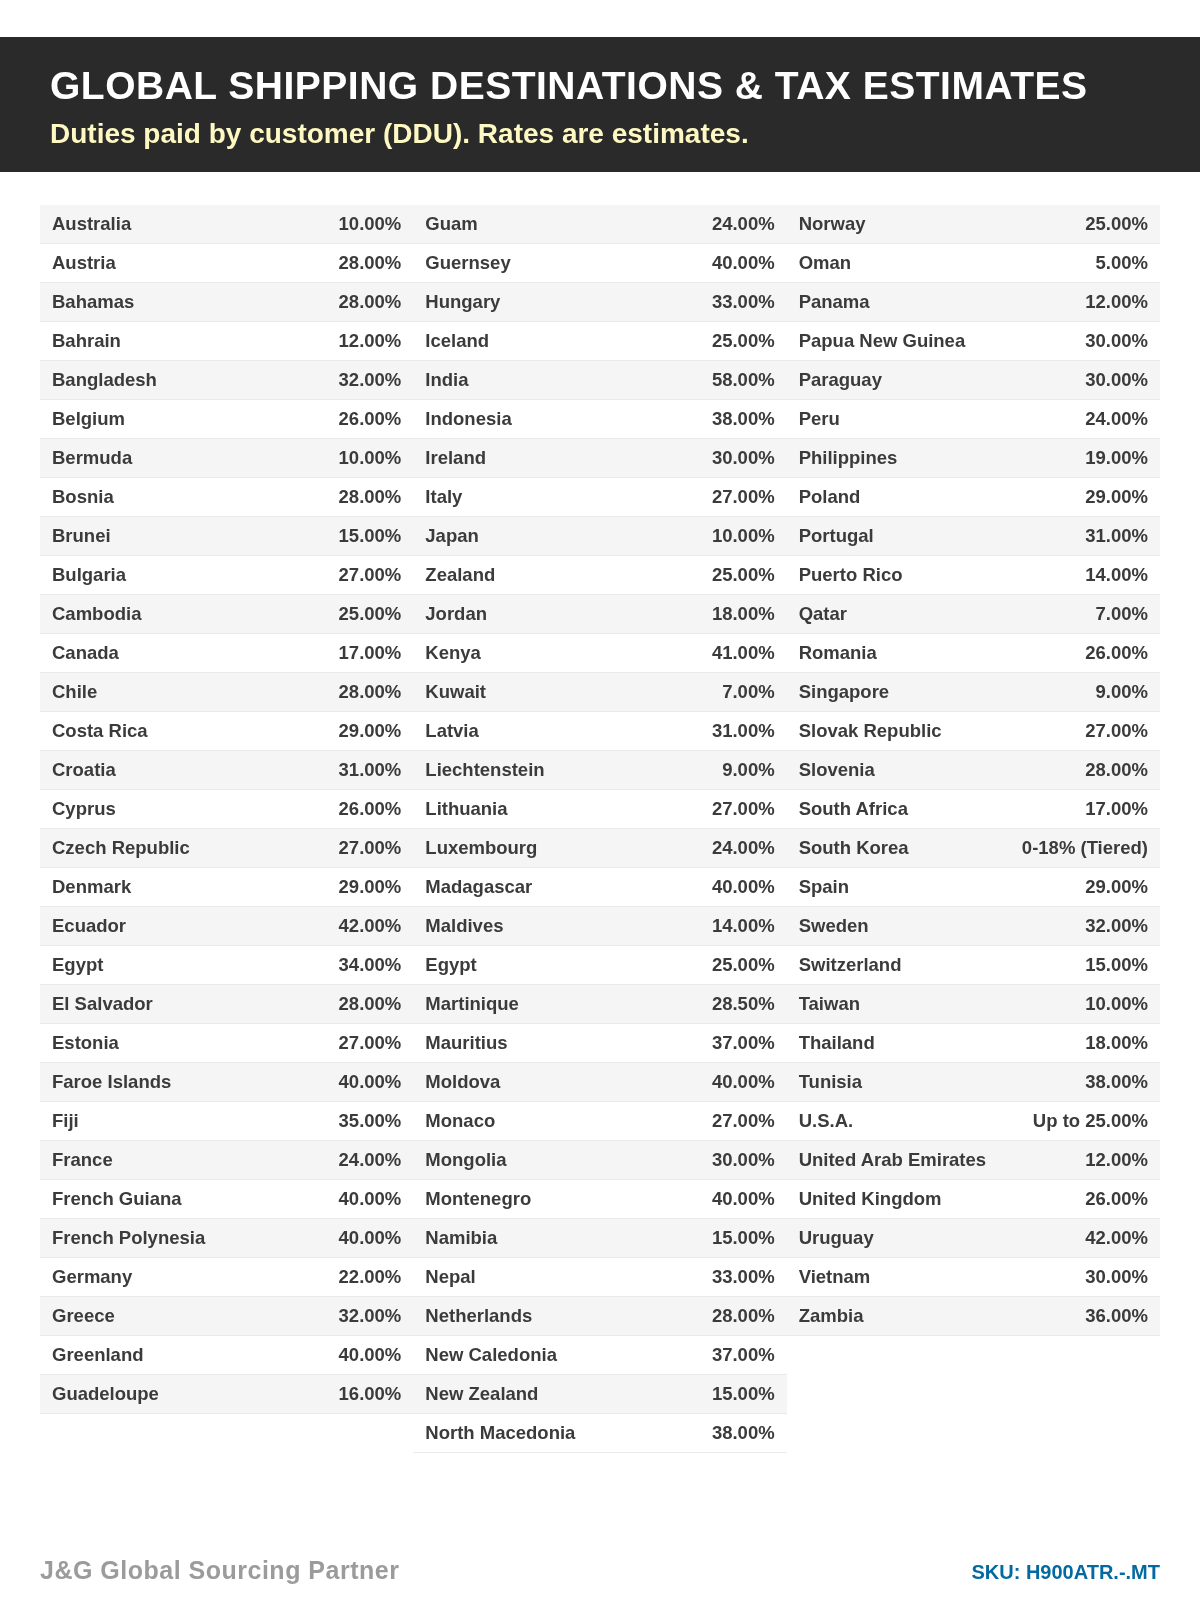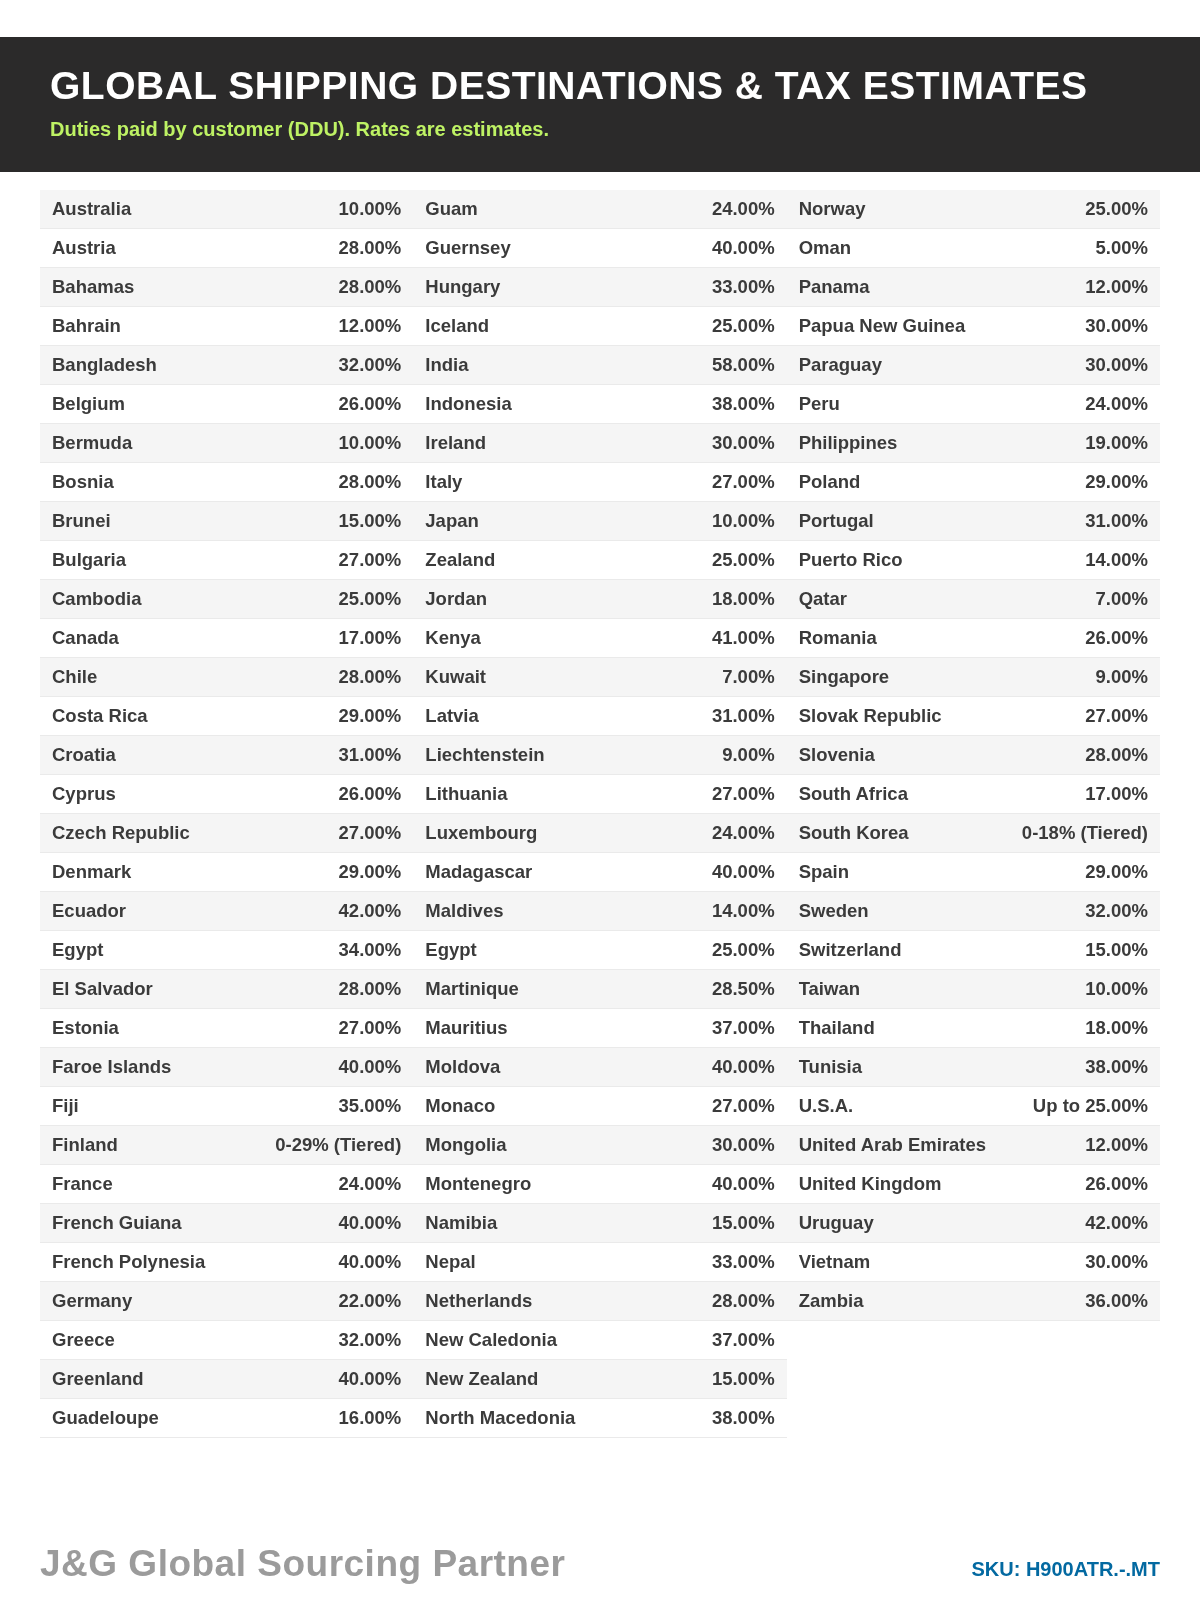--- a/index.html
+++ b/index.html
@@ -27,27 +27,27 @@
   }
   .header h1 {
     color: #ffffff;
     font-size: 39px;
     font-weight: 800;
     letter-spacing: 0.5px;
     line-height: 1.1;
   }
   .header p {
     margin-top: 10px;
-    color: #bef264;
-    font-size: 20px;
+    color: #fef9c3;
+    font-size: 28px;
     font-weight: 700;
   }
   .table-wrap {
     position: absolute;
-    top: 163px;
+    top: 178px;
     left: 40px;
     width: 1120px;
     display: flex;
     gap: 0;
     align-items: flex-start;
   }
   .col {
     flex: 1;
   }
   .row {
@@ -75,21 +75,21 @@
     position: absolute;
     left: 40px;
     right: 40px;
     bottom: 42px;
     display: flex;
     justify-content: space-between;
     align-items: baseline;
   }
   .footer .brand {
     color: #9b9b9b;
-    font-size: 37px;
+    font-size: 25px;
     font-weight: 800;
     letter-spacing: 0.5px;
   }
   .footer .sku {
     color: #0369a1;
     font-size: 20px;
     font-weight: 700;
   }
 </style>
 </head>
@@ -194,24 +194,20 @@
         </div>
         <div class="row">
           <span class="country">Faroe Islands</span>
           <span class="rate">40.00%</span>
         </div>
         <div class="row">
           <span class="country">Fiji</span>
           <span class="rate">35.00%</span>
         </div>
         <div class="row">
-          <span class="country">Finland</span>
-          <span class="rate">0-29% (Tiered)</span>
-        </div>
-        <div class="row">
           <span class="country">France</span>
           <span class="rate">24.00%</span>
         </div>
         <div class="row">
           <span class="country">French Guiana</span>
           <span class="rate">40.00%</span>
         </div>
         <div class="row">
           <span class="country">French Polynesia</span>
           <span class="rate">40.00%</span>

